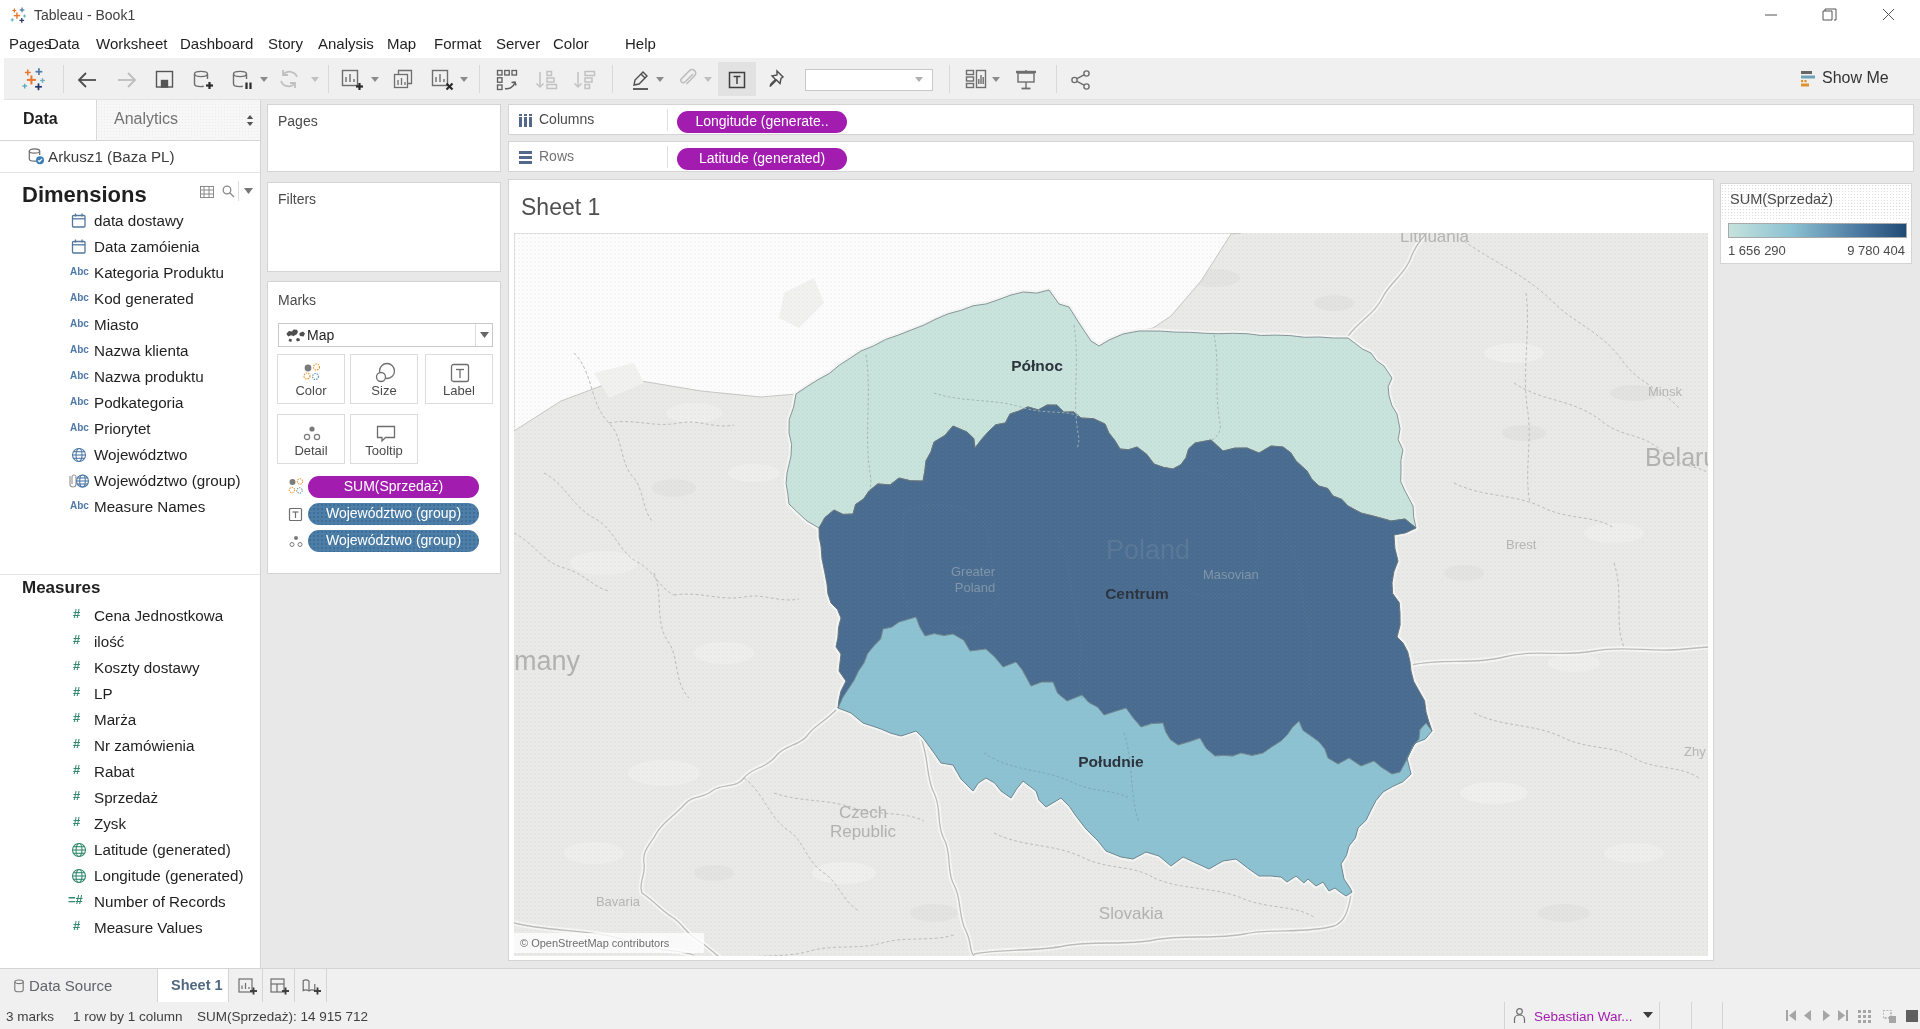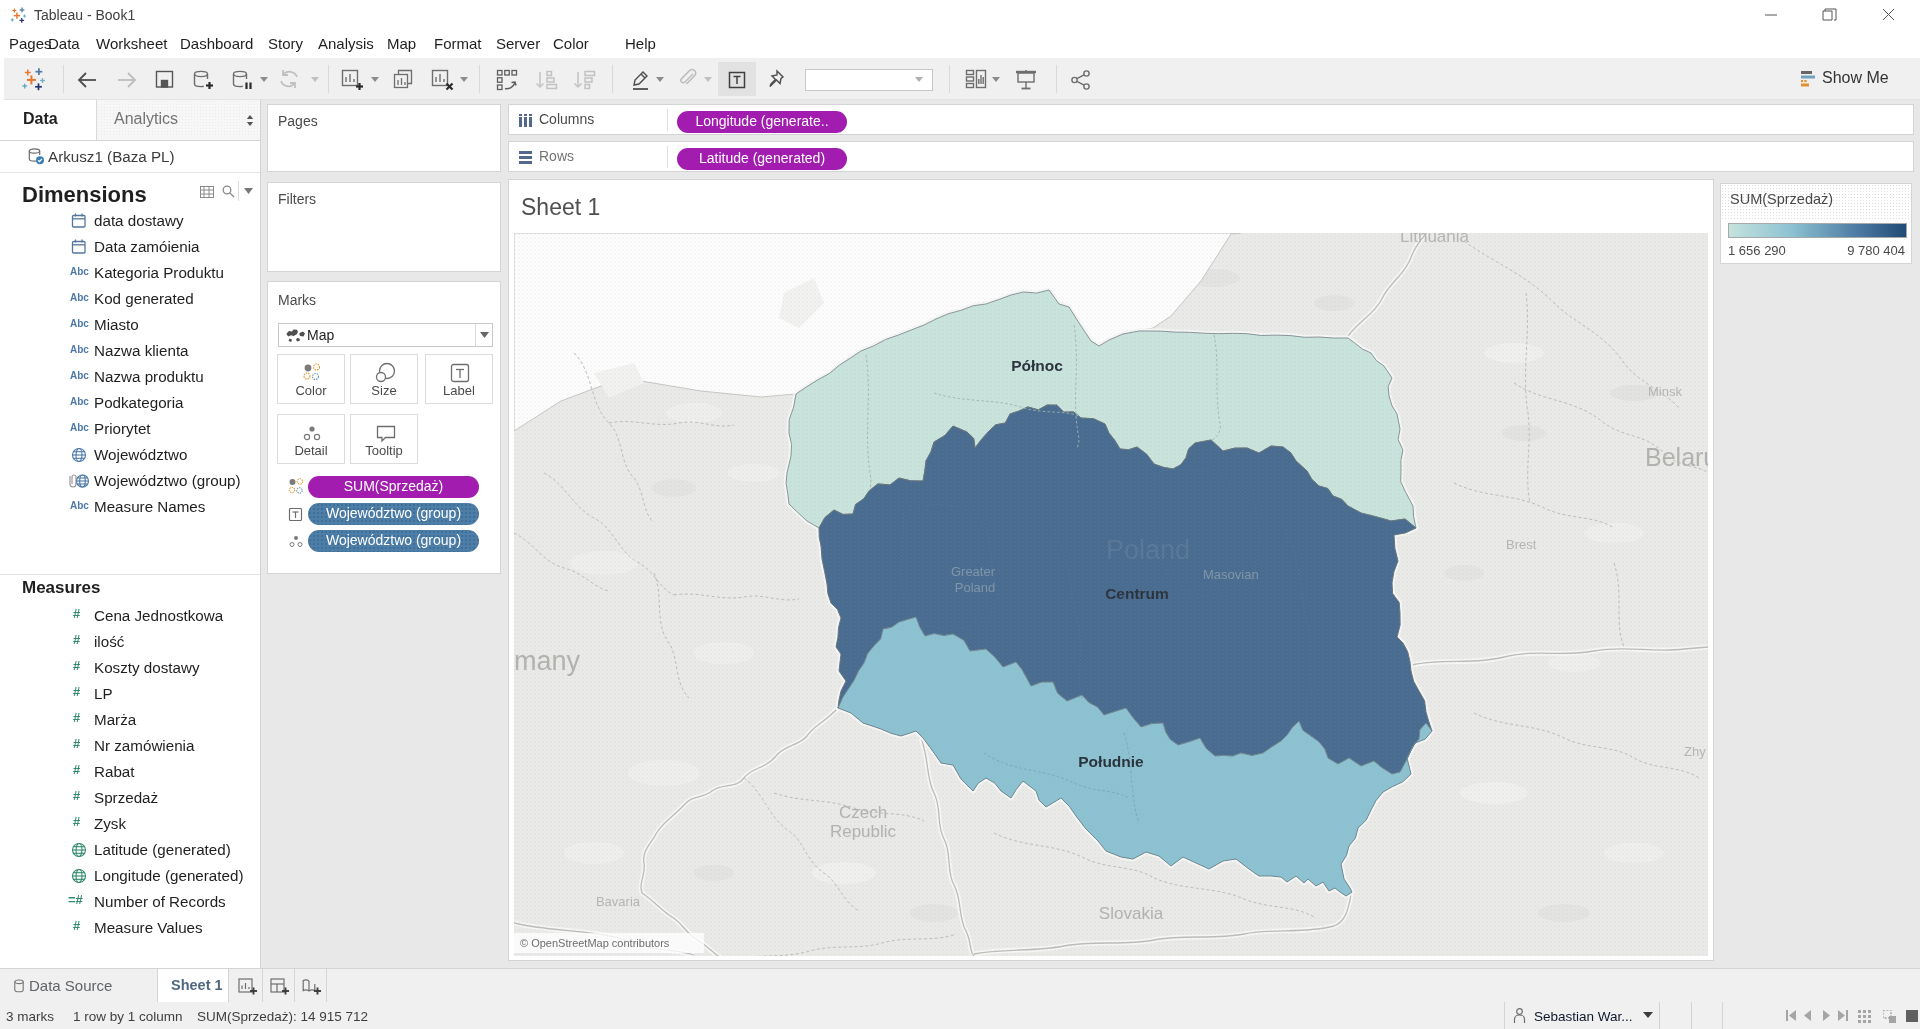--- a/index.html
+++ b/index.html
@@ -733,21 +733,21 @@
 </div>
 <div id="statusbar">
  <span class="abs" style="left:6px;top:7px">3 marks</span>
  <span class="abs" style="left:73px;top:7px">1 row by 1 column</span>
  <span class="abs" style="left:197px;top:7px">SUM(Sprzedaż): 14 915 712</span>
  <div class="abs" style="left:1504px;top:0;width:1px;height:27px;background:#d4d4d4"></div>
  <svg class="abs" style="left:1512px;top:5px" width="15" height="17" viewBox="0 0 15 17" fill="none" stroke="#6e6e6e" stroke-width="1.2">
       <circle cx="7.5" cy="4.5" r="2.8"></circle>
       <path d="M2.5,16 V12 a5,4 0 0 1 10,0 V16"></path>
     </svg>
- <span class="abs" style="left:1534px;top:7px;color:#0f172a">Sebastian War...</span>
+ <span class="abs" style="left:1534px;top:7px;color:#a21caf">Sebastian War...</span>
  <svg class="abs" style="left:1643px;top:10px" width="10" height="6" viewBox="0 0 10 6">
       <path d="M0,0 L10,0 5,6 Z" fill="#3c3c3c"></path>
     </svg>
  <div class="abs" style="left:1659px;top:0;width:1px;height:27px;background:#d4d4d4"></div>
  <div class="abs" style="left:1691px;top:0;width:1px;height:27px;background:#d4d4d4"></div>
  <div class="abs" style="left:1722px;top:0;width:1px;height:27px;background:#d4d4d4"></div>
  <svg class="abs" style="left:1786px;top:8px" width="62" height="11" viewBox="0 0 62 11" fill="#a5a5a5">
   <rect x="0" y="0" width="2" height="11"></rect>
       <path d="M10,0 L3,5.5 10,11 Z"></path>
   <path d="M25,0 L18,5.5 25,11 Z"></path>

